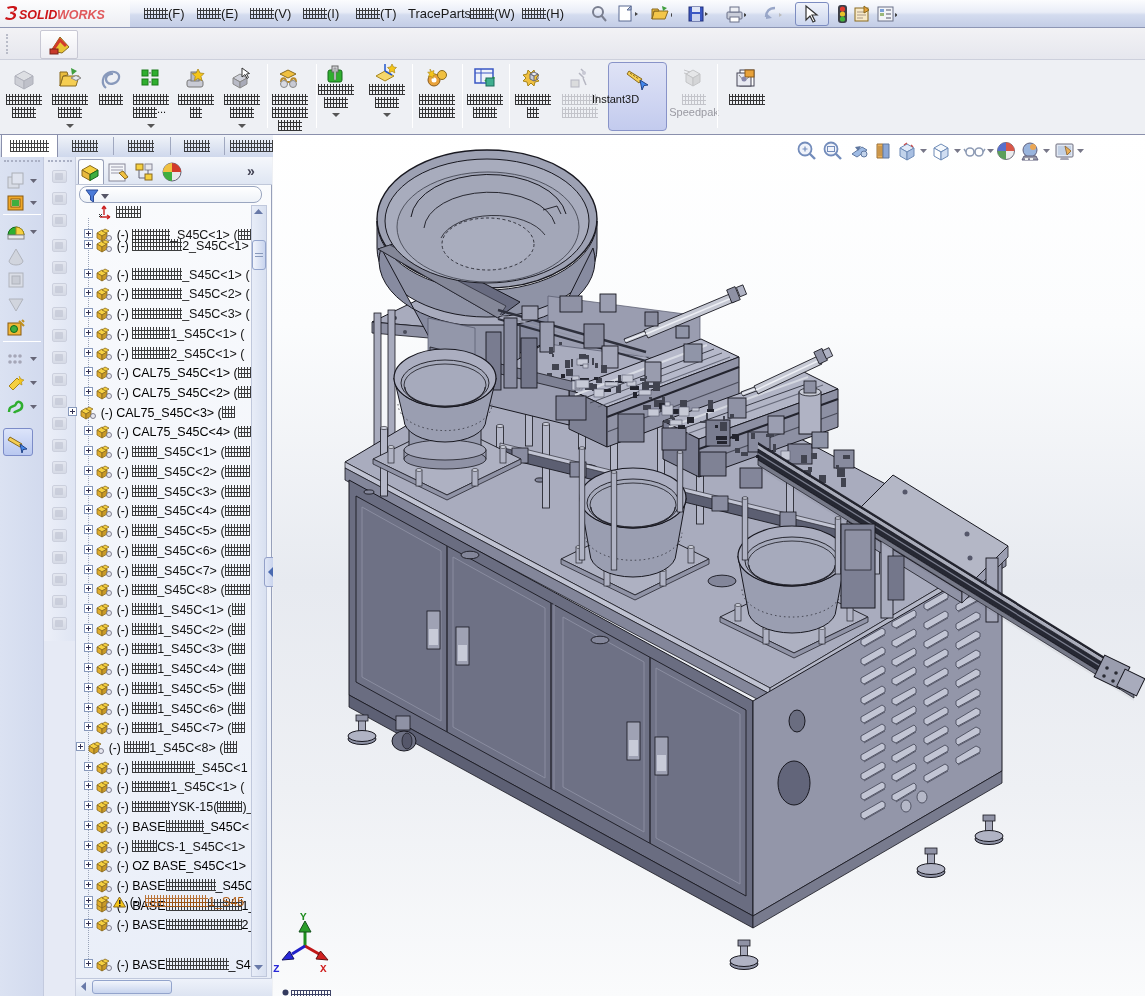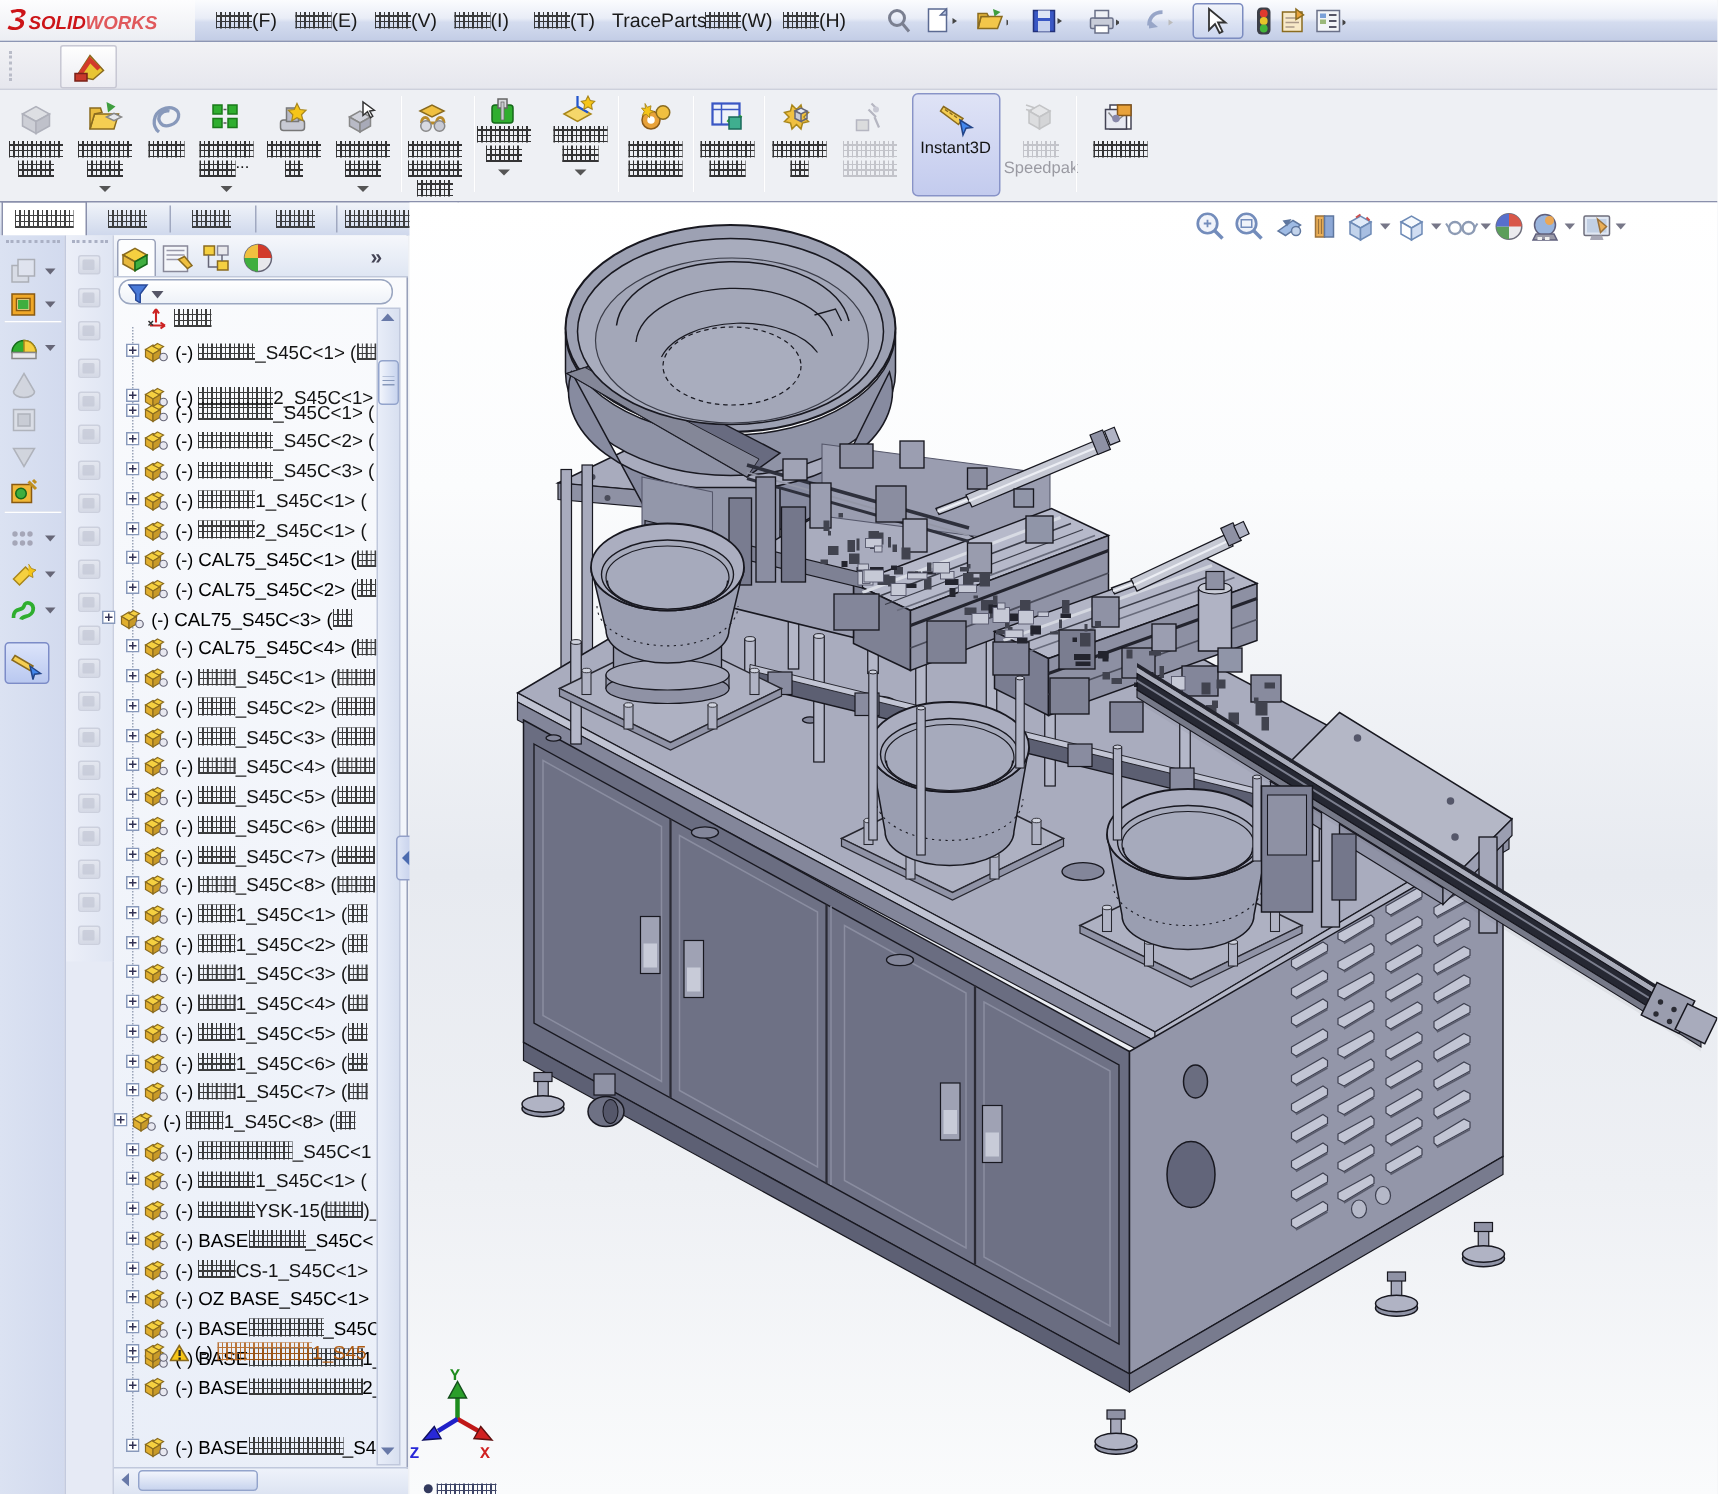--- a/index.html
+++ b/index.html
@@ -217,21 +217,21 @@
         <circle cx="17" cy="7" r="2" fill="#aab"></circle>
       </g>
     </svg>
     <div class="abs" style="left:562px;top:94px;width:36px;height:11px;background-image:repeating-linear-gradient(90deg,#9a9aa2 0 1px,transparent 1px 3px),repeating-linear-gradient(0deg,#9a9aa2 0 1px,transparent 1px 4px);opacity:0.5"></div>
     <div class="abs" style="left:562px;top:107px;width:36px;height:11px;background-image:repeating-linear-gradient(90deg,#9a9aa2 0 1px,transparent 1px 3px),repeating-linear-gradient(0deg,#9a9aa2 0 1px,transparent 1px 4px);opacity:0.5"></div>
     <svg class="abs" style="left:624px;top:66px" width="26" height="26">
       <path d="M5 5 L18 13 L15 17 L3 8 Z" fill="#f5ce52" stroke="#8a6b1f"></path>
       <path d="M6 7 l2 1.5 M9 9 l2 1.5 M12 11 l2 1.5" stroke="#8a6b1f"></path>
       <path d="M16 14 L24 19 L20 19.5 L18 24 Z" fill="#4488ee" stroke="#224488"></path>
     </svg>
-    <div class="abs" style="left:592px;top:93px;width:90px;text-align:center;font-size:11px;color:#141414">Instant3D</div>
+    <div class="abs" style="left:592px;top:93px;width:90px;font-size:11px;color:#141414">Instant3D</div>
     <svg class="abs" style="left:681px;top:66px" width="26" height="26">
       <g opacity="0.5">
         <path d="M5 8 l7-4 7 4 -7 4z" fill="#ddd" stroke="#999"></path>
         <path d="M5 8 v8 l7 4 v-8z" fill="#ccc" stroke="#999"></path>
         <path d="M19 8 v8 l-7 4 v-8z" fill="#bbb" stroke="#999"></path>
         <path d="M3 4 l6 2 M3 7 l4 1" stroke="#999"></path>
       </g>
     </svg>
     <div class="abs" style="left:682px;top:94px;width:24px;height:11px;background-image:repeating-linear-gradient(90deg,#9a9aa2 0 1px,transparent 1px 3px),repeating-linear-gradient(0deg,#9a9aa2 0 1px,transparent 1px 4px);opacity:0.5"></div>
     <div class="abs" style="left:649px;top:106px;width:90px;text-align:center;font-size:11px;color:#9a9aa2">Speedpak</div>
@@ -427,21 +427,21 @@
     <div class="trow" style="top:227.2px;left:84px;width:167px;overflow:hidden"><svg width="9" height="9" style="vertical-align:1px">
         <rect x="0.5" y="0.5" width="8" height="8" fill="#fff" stroke="#8899bb"></rect>
         <path d="M2 4.5 h5 M4.5 2 v5" stroke="#335" stroke-width="1"></path>
       </svg> <svg width="17" height="15" style="vertical-align:-3px">
         <path d="M1 6 l5-3 5 3 -5 3z" fill="#f5d040" stroke="#8a6b1f" stroke-width="0.8"></path>
         <path d="M1 6 v5 l5 3 v-5z" fill="#e0ae2e" stroke="#8a6b1f" stroke-width="0.8"></path>
         <path d="M11 6 v5 l-5 3 v-5z" fill="#c89a28" stroke="#8a6b1f" stroke-width="0.8"></path>
         <path d="M9 2 l4 2 -3 2 -4-2z" fill="#f5d040" stroke="#8a6b1f" stroke-width="0.8"></path>
         <circle cx="13" cy="11" r="2.5" fill="#e8e8f0" stroke="#667" stroke-width="0.8"></circle>
       </svg><span style="font-size:12px"> (-) </span><span style="display:inline-block;width:38px;height:11.6px;vertical-align:-1px;opacity:0.82;background-image:repeating-linear-gradient(90deg,#141414 0 1px,transparent 1px 3px),repeating-linear-gradient(0deg,#141414 0 1px,transparent 1px 4px);"></span><span style="color:#141414">_S45C&lt;1&gt; (</span><span style="display:inline-block;width:13px;height:11.6px;vertical-align:-1px;opacity:0.82;background-image:repeating-linear-gradient(90deg,#141414 0 1px,transparent 1px 3px),repeating-linear-gradient(0deg,#141414 0 1px,transparent 1px 4px);"></span><span style="color:#141414"></span></div>
-    <div class="trow" style="top:257px;left:84px;width:167px;overflow:hidden"><svg width="9" height="9" style="vertical-align:1px">
+    <div class="trow" style="top:238px;left:84px;width:167px;overflow:hidden"><svg width="9" height="9" style="vertical-align:1px">
         <rect x="0.5" y="0.5" width="8" height="8" fill="#fff" stroke="#8899bb"></rect>
         <path d="M2 4.5 h5 M4.5 2 v5" stroke="#335" stroke-width="1"></path>
       </svg> <svg width="17" height="15" style="vertical-align:-3px">
         <path d="M1 6 l5-3 5 3 -5 3z" fill="#f5d040" stroke="#8a6b1f" stroke-width="0.8"></path>
         <path d="M1 6 v5 l5 3 v-5z" fill="#e0ae2e" stroke="#8a6b1f" stroke-width="0.8"></path>
         <path d="M11 6 v5 l-5 3 v-5z" fill="#c89a28" stroke="#8a6b1f" stroke-width="0.8"></path>
         <path d="M9 2 l4 2 -3 2 -4-2z" fill="#f5d040" stroke="#8a6b1f" stroke-width="0.8"></path>
         <circle cx="13" cy="11" r="2.5" fill="#e8e8f0" stroke="#667" stroke-width="0.8"></circle>
       </svg><span style="font-size:12px"> (-) </span><span style="display:inline-block;width:50px;height:11.6px;vertical-align:-1px;opacity:0.82;background-image:repeating-linear-gradient(90deg,#141414 0 1px,transparent 1px 3px),repeating-linear-gradient(0deg,#141414 0 1px,transparent 1px 4px);"></span><span style="color:#141414">2_S45C&lt;1&gt;</span></div>
     <div class="trow" style="top:266.7px;left:84px;width:167px;overflow:hidden"><svg width="9" height="9" style="vertical-align:1px">

